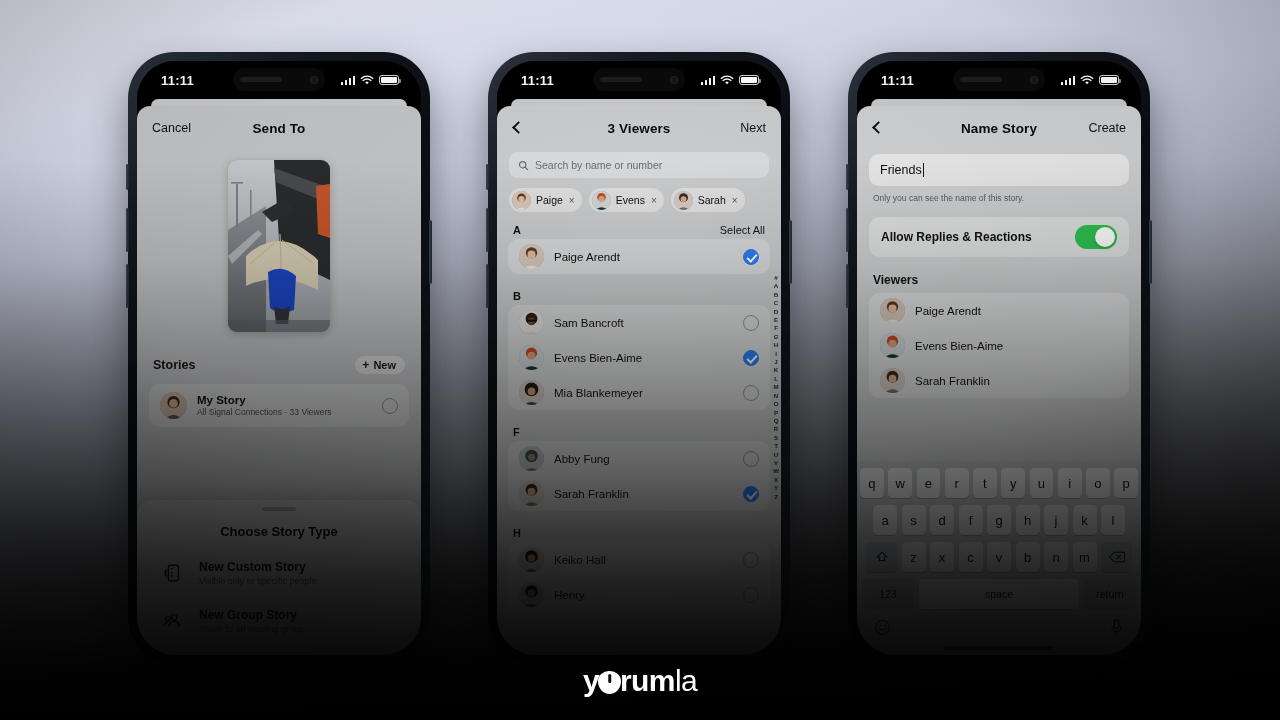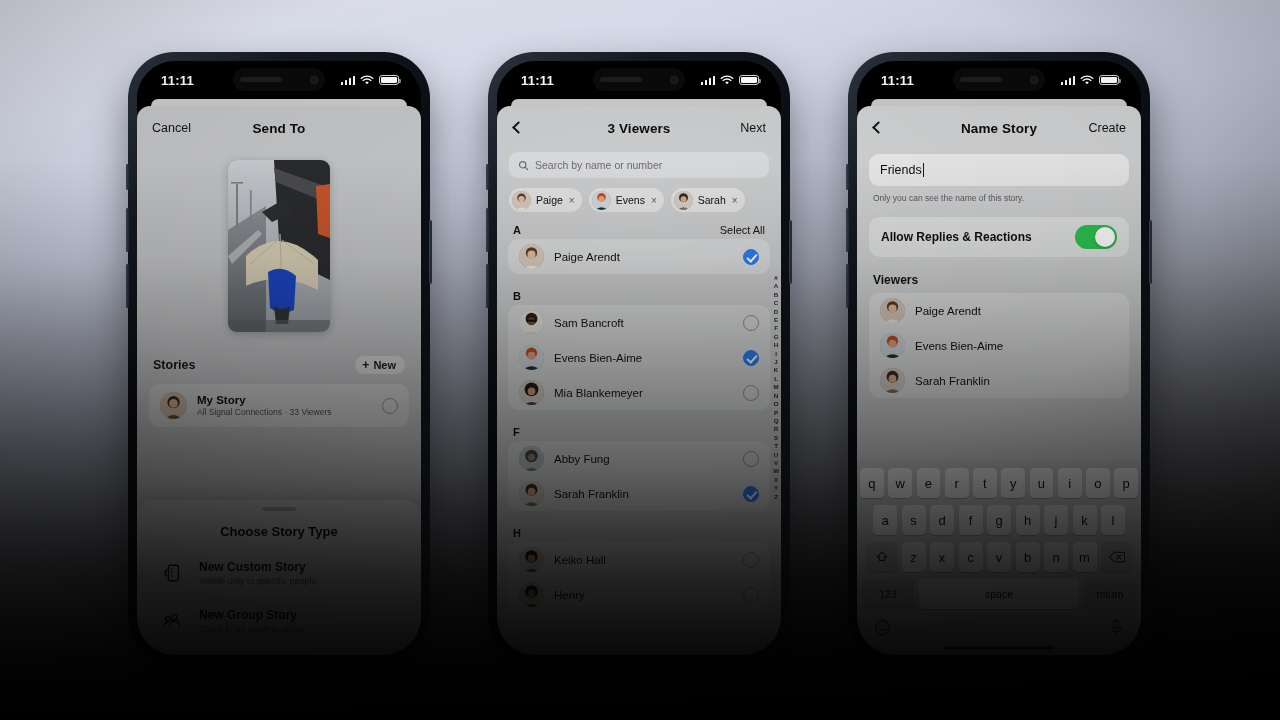--- a/index.html
+++ b/index.html
@@ -1011,14 +1011,17 @@
           </div>
 
         </div>
       </div>
     </div>
   </div>
 
   <div id="side-shade"></div>
   <div id="vignette"></div>
 
+  <div id="watermark">
+    <span>y</span><span class="oglyph"></span><span>rum</span><span class="thin">la</span>
+  </div>
 
 </div>
 
 </body></html>

